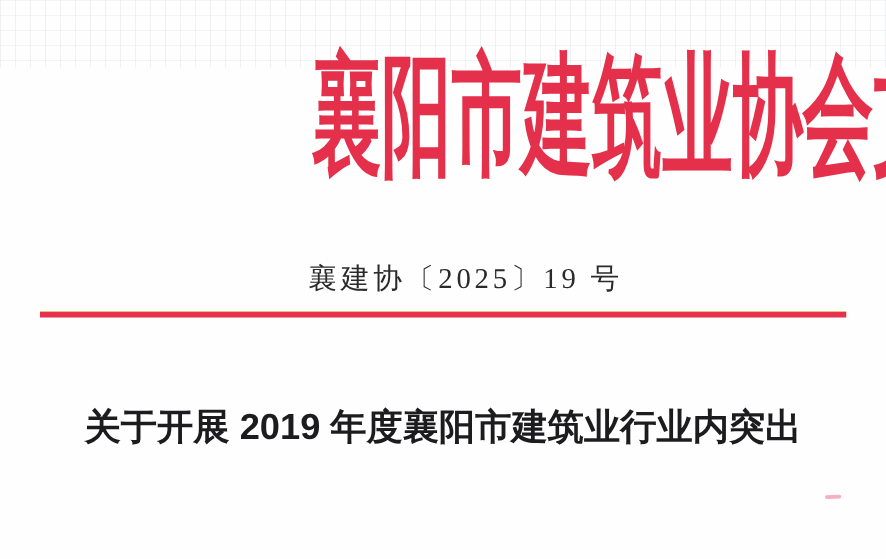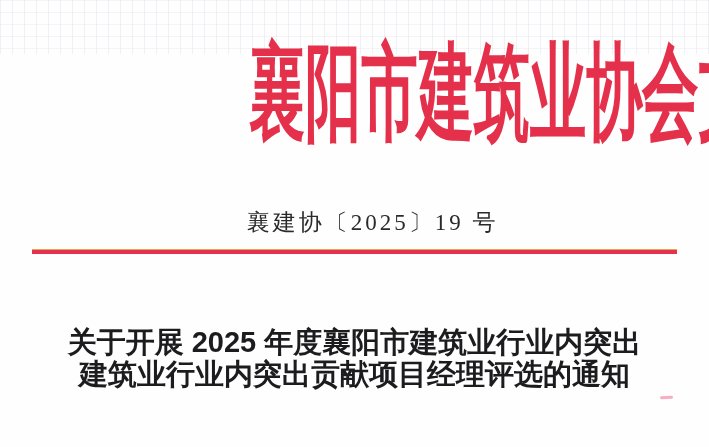--- a/index.html
+++ b/index.html
@@ -109,19 +109,18 @@
 
   <div class="scan-grid"></div>
 
   <h1 class="org-title"><span class="org-title-inner">襄阳市建筑业协会文件</span></h1>
 
   <div class="doc-number">襄建协〔2025〕19 号</div>
 
   <div class="red-divider"></div>
 
   <div class="subject">
-    <div class="subject-line">关于开展 2025 年度襄阳市建筑业行业内突出</div>
-    <div class="subject-line">建筑业行业内突出贡献项目经理评选的通知</div>
+    <div class="subject-line">关于开展 2019 年度襄阳市建筑业行业内突出</div>
   </div>
 
   <div class="scan-smudge"></div>
 
 </div>
 
 </body></html>

